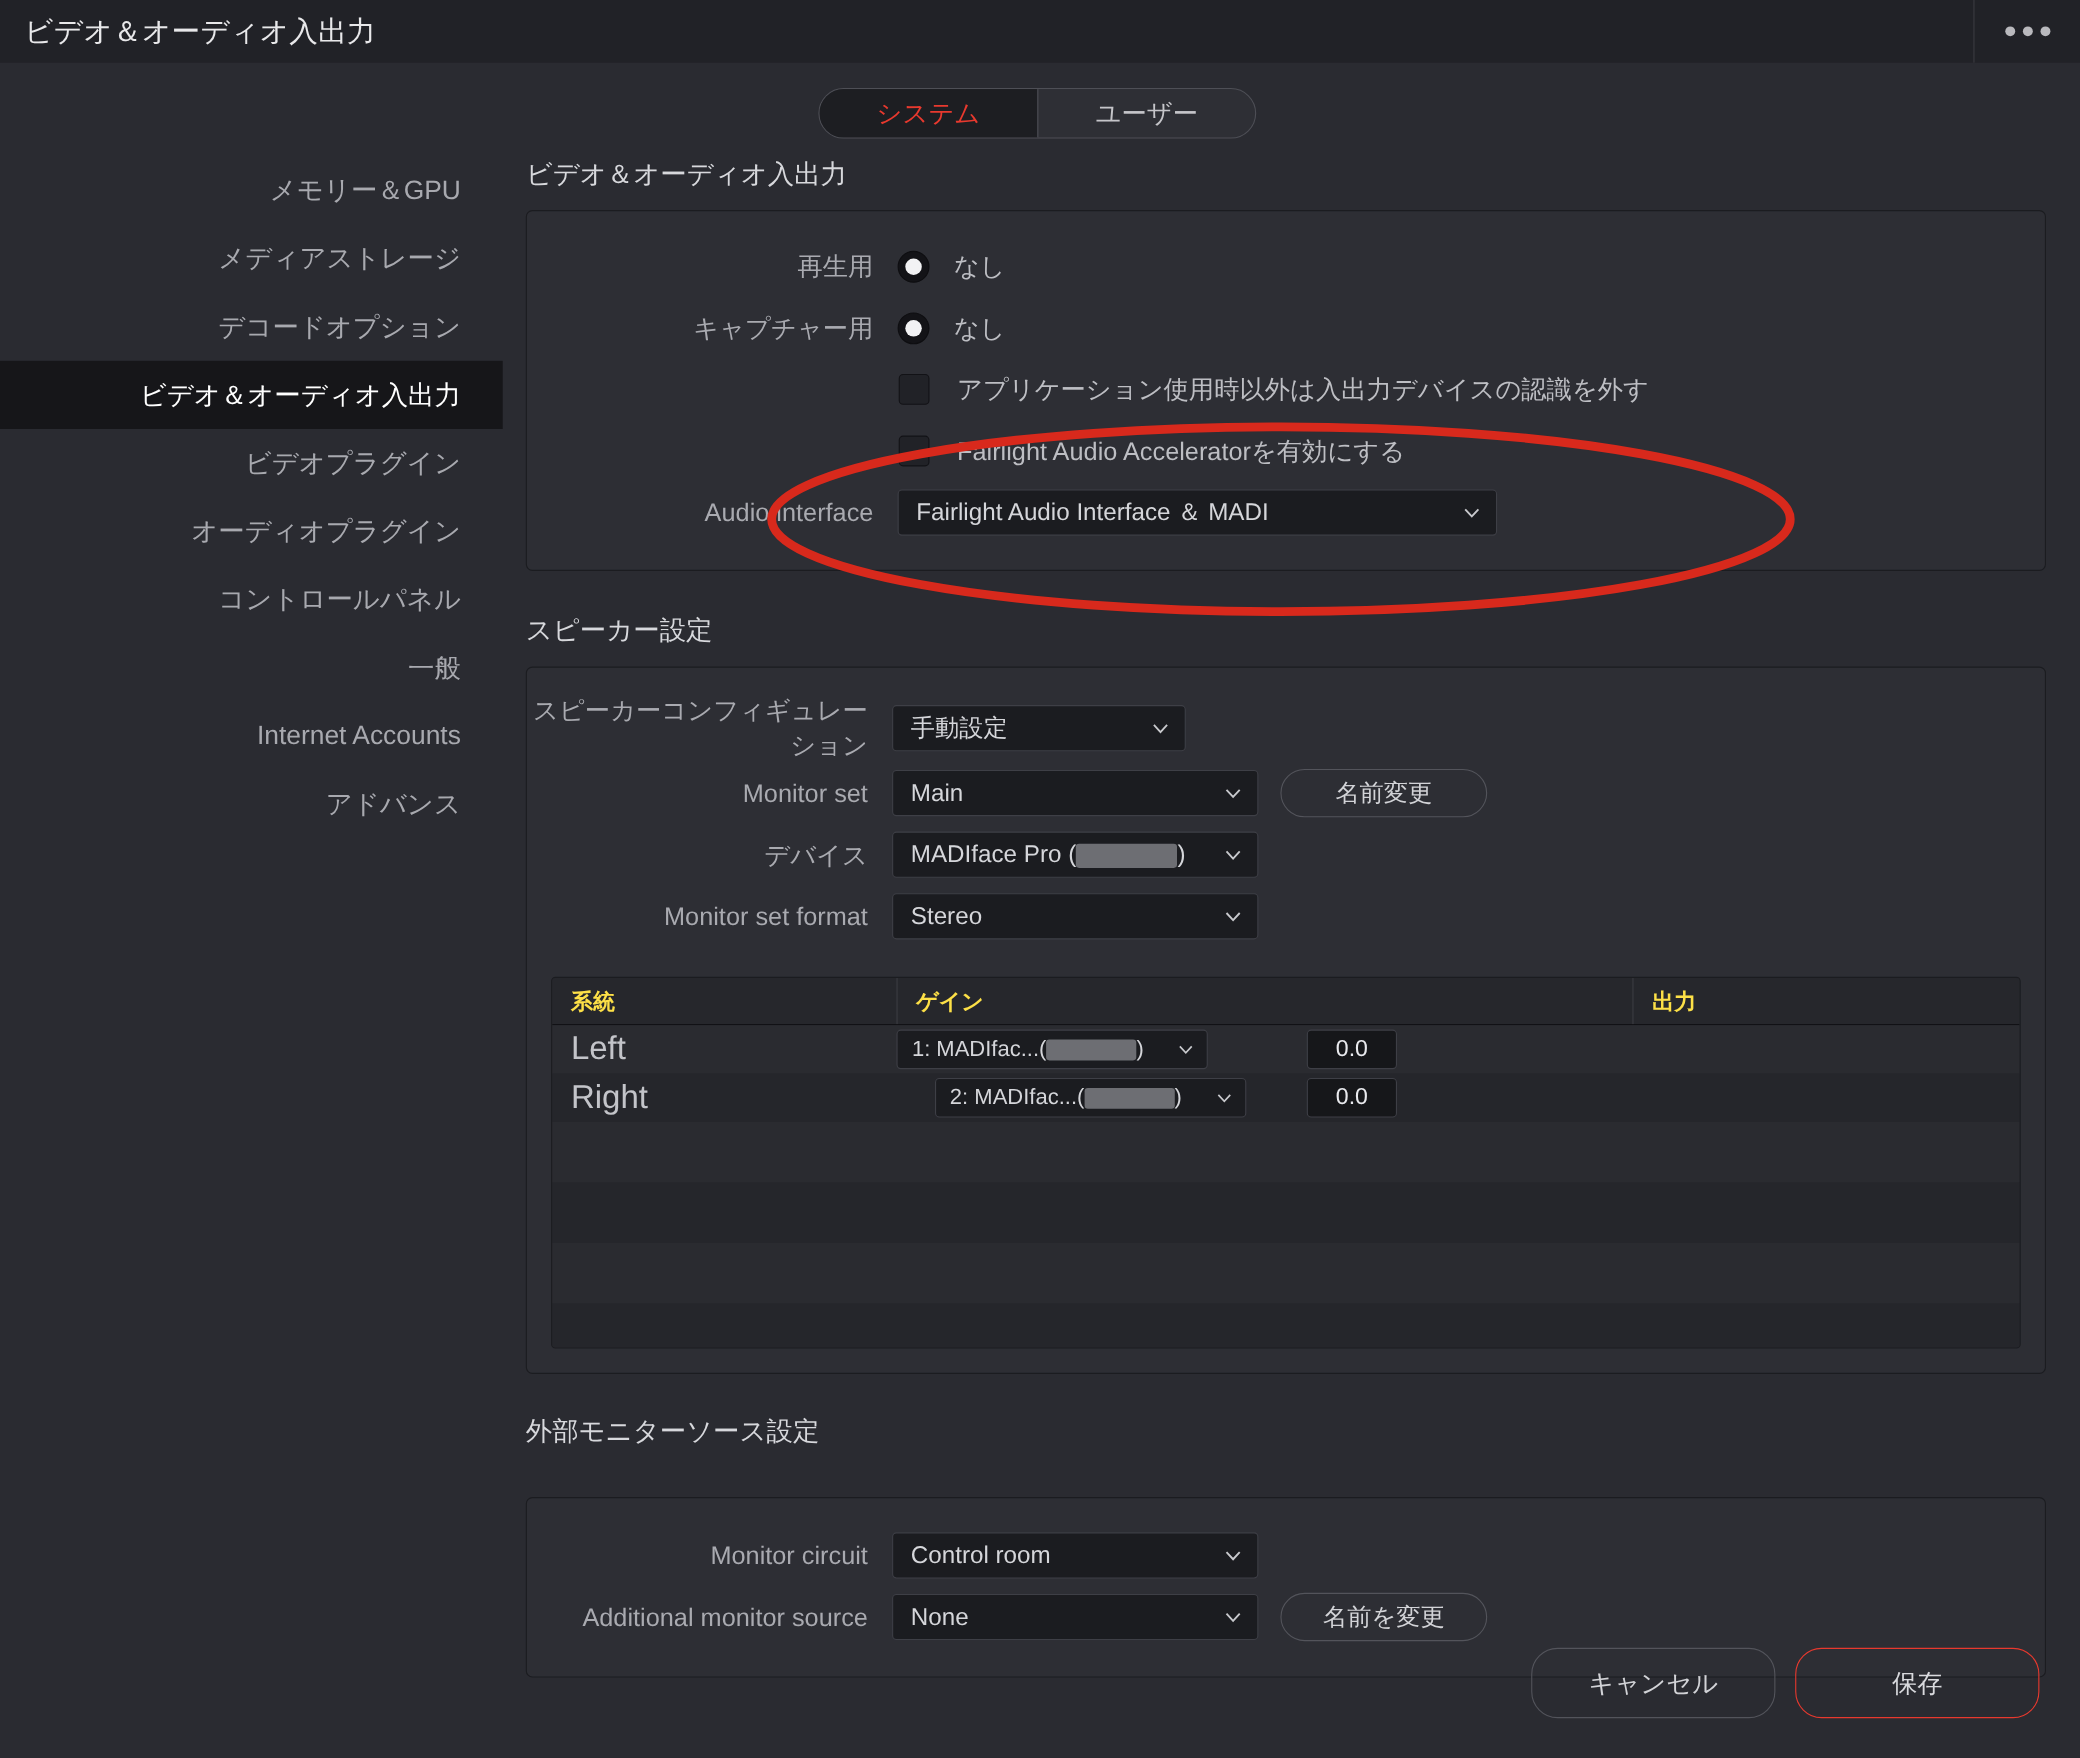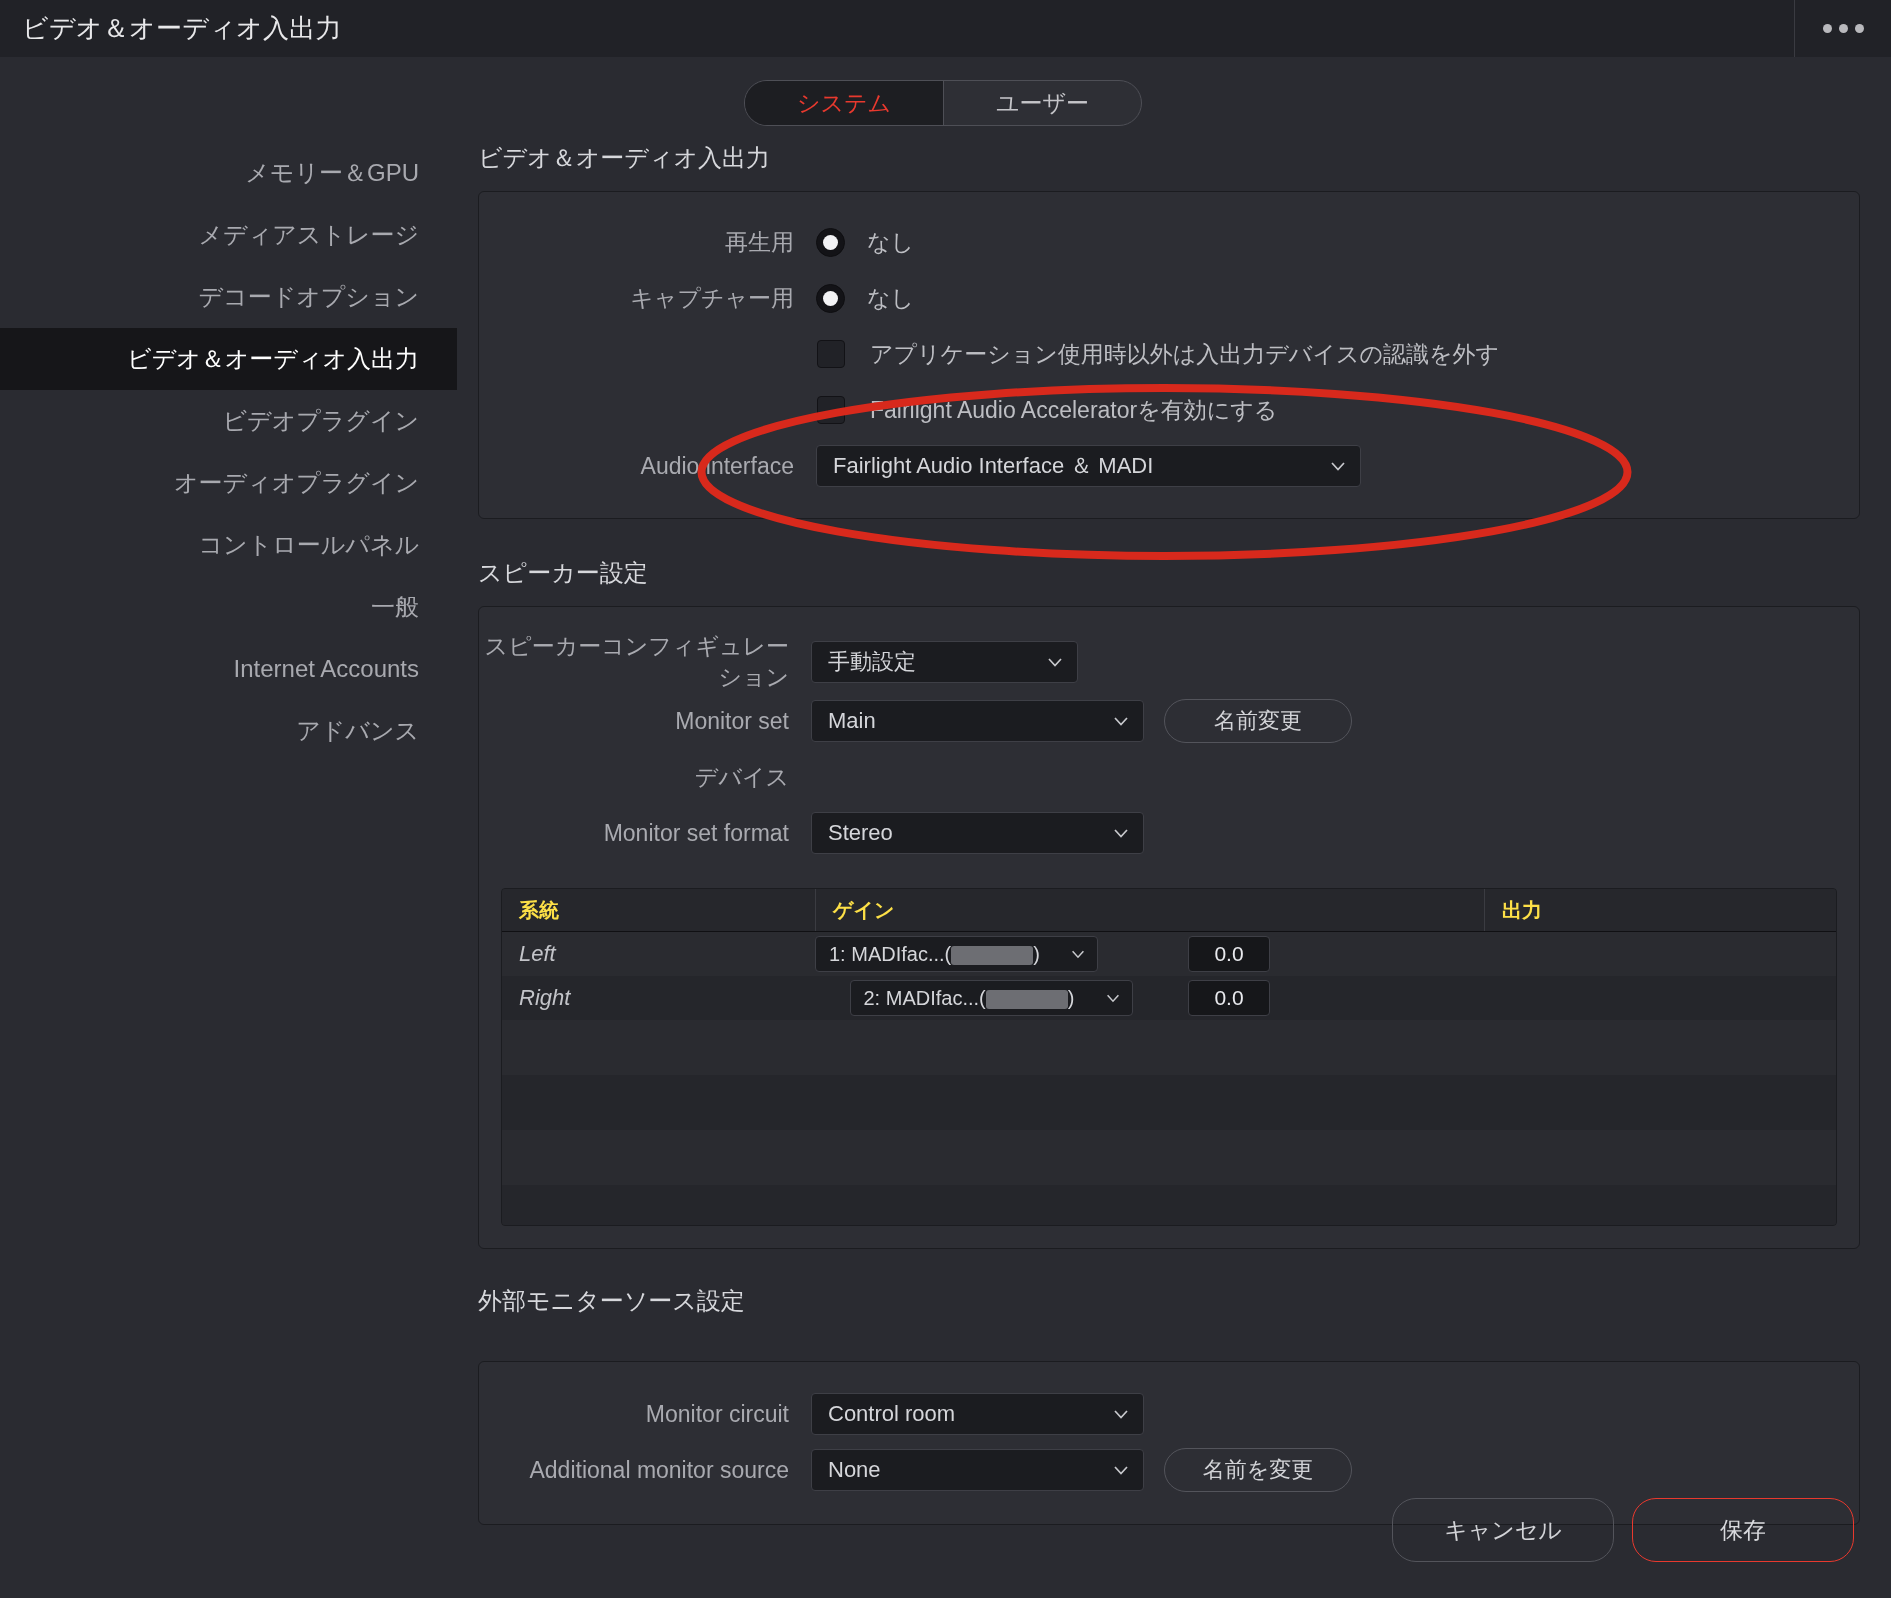--- a/index.html
+++ b/index.html
@@ -181,21 +181,21 @@
   }
   .th + .th { border-left: 1px solid #3b3c42; }
   .c1 { width: 313px; }
   .c2 { width: 352px; }
   .c3 { flex: 1; }
 
   .tr { display: flex; height: 44px; align-items: center; }
   .tr.odd { background: #2a2b30; }
   .tr.even { background: #25262b; }
   .td { display: flex; align-items: center; height: 100%; }
-  .td.name { padding-left: 17px; font-size: 22px; color: #c3c4c9; font-style: italic; }
+  .td.name { padding-left: 17px; font-size: 30px; color: #c3c4c9; }
 
   .mini-sel {
     height: 36px; width: 283px;
     background: #1b1c20; border: 1px solid #3e3f46; border-radius: 4px;
     display: flex; align-items: center; padding: 0 9px 0 13px;
     font-size: 20px; color: #d5d6da; cursor: pointer;
   }
   .gain-box {
     width: 82px; height: 36px;
     background: #16171a; border: 1px solid #3e3f46; border-radius: 4px;
@@ -332,20 +332,28 @@
             <svg width="20" height="20" viewBox="0 0 20 20">
                 <path d="M4 7 L10 13.5 L16 7" fill="none" stroke="currentColor" stroke-width="1.7"></path>
               </svg>
           </span>
         </div>
         <button class="pill-btn" style="margin-left:20px;width:188px;">名前変更</button>
       </div>
 
       <div class="row">
         <div class="lbl" style="width:310px;">デバイス</div>
+        <div class="sel" style="margin-left:22px;width:333px;">
+          <span class="val"><span>MADIface Pro (</span><span class="redact" style="width:92px;height:22px;"></span><span>)</span></span>
+          <span class="chev">
+            <svg width="20" height="20" viewBox="0 0 20 20">
+                <path d="M4 7 L10 13.5 L16 7" fill="none" stroke="currentColor" stroke-width="1.7"></path>
+              </svg>
+          </span>
+        </div>
       </div>
 
       <div class="row">
         <div class="lbl" style="width:310px;">Monitor set format</div>
         <div class="sel" style="margin-left:22px;width:333px;">
           <span class="val">Stereo</span>
           <span class="chev">
             <svg width="20" height="20" viewBox="0 0 20 20">
                 <path d="M4 7 L10 13.5 L16 7" fill="none" stroke="currentColor" stroke-width="1.7"></path>
               </svg>

